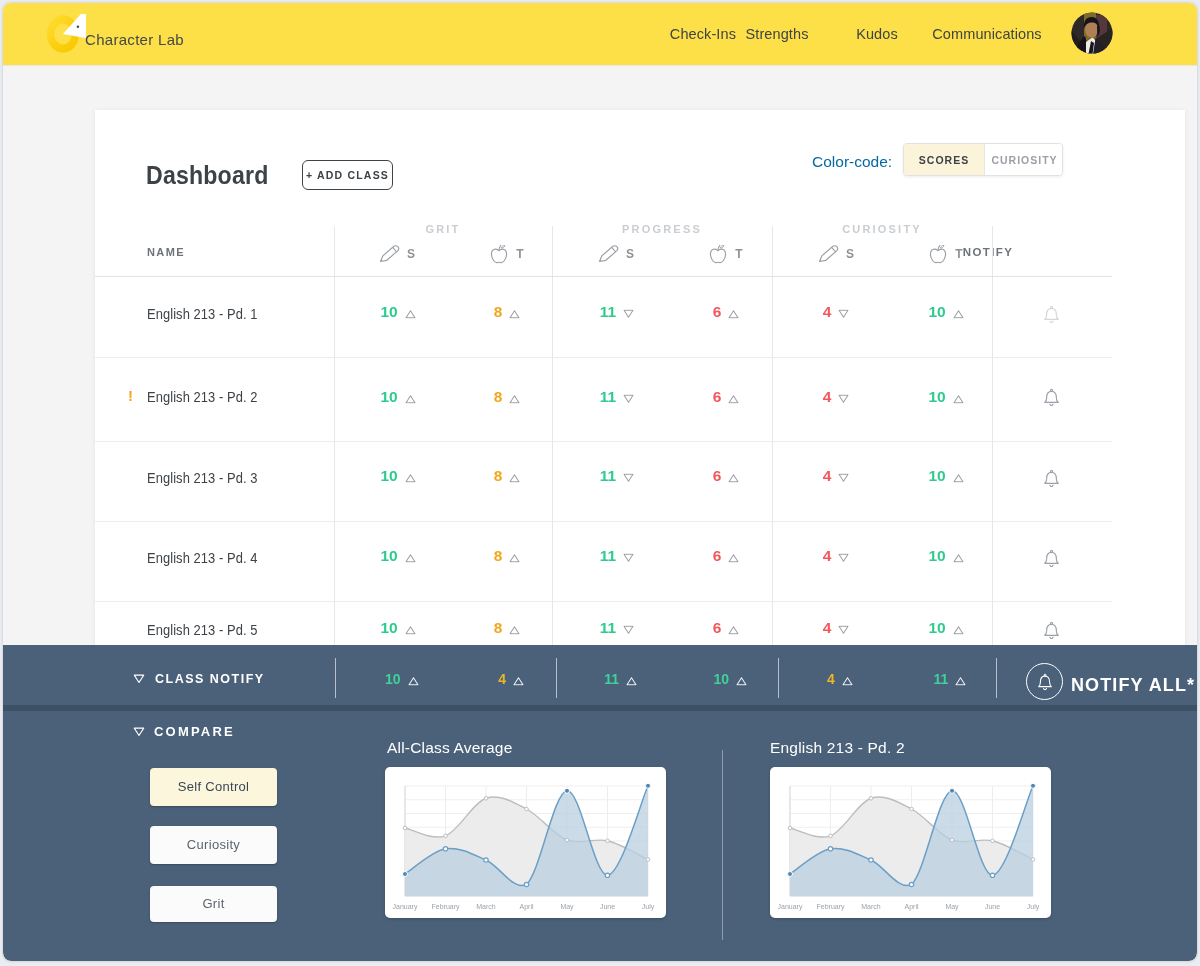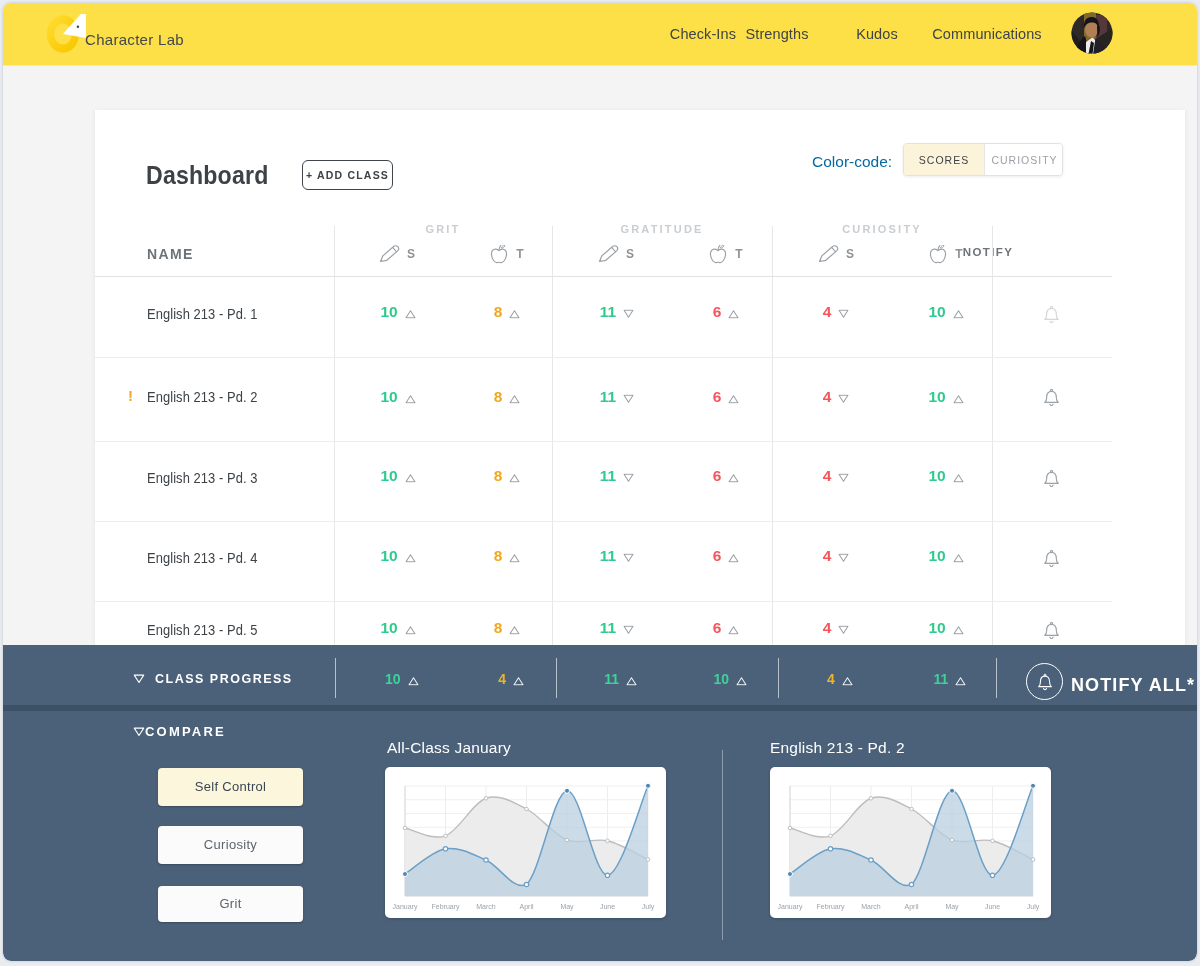--- a/index.html
+++ b/index.html
@@ -7,40 +7,40 @@
 .abs{position:absolute}
 
 .hdr{position:absolute;left:0;top:0;width:100%;height:63px;background:#fde047;border-bottom:1px solid #e8e8e8}
 .navlink{position:absolute;top:23px;font-size:14.5px;color:#3e4347;letter-spacing:.1px}
 
 .card{position:absolute;left:92px;top:107px;width:1090px;height:538px;background:#fff;box-shadow:0 1px 5px rgba(0,0,0,.07)}
 .h1{position:absolute;left:51px;top:50px;font-size:26px;font-weight:bold;color:#3d4247;letter-spacing:.2px;transform:scaleX(.89);transform-origin:left center}
 .addbtn{position:absolute;left:207px;top:50px;width:91px;height:30px;border:1.5px solid #3f444a;border-radius:6px;color:#3d4247;font-size:10.5px;font-weight:bold;letter-spacing:1.2px;text-align:center;line-height:28px}
 .cclabel{position:absolute;left:717px;top:43px;font-size:15.5px;color:#0369a1}
 .toggle{position:absolute;left:808px;top:33px;width:160px;height:33px;border:1px solid #e2e2e2;border-radius:4px;background:#fff;box-shadow:0 1px 3px rgba(0,0,0,.08);overflow:hidden}
-.tg{position:absolute;top:0;width:80px;height:33px;font-size:10.5px;font-weight:normal;letter-spacing:1px;text-align:center;line-height:33px}
+.tg{position:absolute;top:0;width:80px;height:33px;font-size:10.5px;font-weight:bold;letter-spacing:1px;text-align:center;line-height:33px}
 .tg.on{left:0;background:#fbf3da;color:#3d4247}
 .tg.off{left:80px;background:#fff;color:#9aa0a6;border-left:1px solid #e6e6e6}
 
 .grp{position:absolute;top:113px;font-size:11px;font-weight:bold;letter-spacing:2.2px;color:#caced2;width:220px;text-align:center}
 .subh{position:absolute;top:131px;height:26px;display:flex;align-items:center;justify-content:center;gap:7px}
 .stl{font-size:12px;font-weight:bold;color:#8d9399;letter-spacing:1px}
 .vline{position:absolute;top:116px;width:1px;height:422px;background:#e7e7e9}
 .hline{position:absolute;left:0;width:1017px;height:1px;background:#ececee}
 
 .row-name{font-size:15px;color:#3d4247;letter-spacing:.1px;transform:scaleX(.86);transform-origin:left center}
 .cell{position:absolute;width:110px;display:flex;align-items:center;justify-content:center;gap:7px;font-size:15.5px;font-weight:bold}
 .green{color:#2fcb8e}.orange{color:#f0a71f}.red{color:#f4565c}
 
 .bar{position:absolute;left:0;top:642px;width:100%;height:60px;background:#4b6179}
 .panel{position:absolute;left:0;top:702px;width:100%;height:256px;background:#4b6179;border-top:6px solid #3c5166;border-radius:0 0 8px 8px}
 .wlabel{color:#fff;font-weight:bold;font-size:13px;letter-spacing:2.2px}
 .bdiv{position:absolute;width:1px;height:40px;top:13px;background:#b6c1cc}
 .bcell{position:absolute;width:110px;display:flex;align-items:center;justify-content:center;gap:7px;font-size:14px;font-weight:bold;top:0;height:58px;padding-top:9px;box-sizing:border-box}
-.cmpbtn{position:absolute;left:155px;width:145px;height:38px;border-radius:4px;text-align:center;box-shadow:0 1px 2px rgba(0,0,0,.25);font-size:13px;letter-spacing:.3px}
+.cmpbtn{position:absolute;left:147px;width:127px;height:38px;border-radius:4px;text-align:center;box-shadow:0 1px 2px rgba(0,0,0,.25);font-size:13px;letter-spacing:.3px}
 .chartcard{position:absolute;width:281px;height:151px;background:#fff;border-radius:5px;box-shadow:0 1px 3px rgba(0,0,0,.2)}
 .ctitle{position:absolute;color:#fff;font-size:15.5px;letter-spacing:.2px}
 </style></head>
 <body>
 <svg width="0" height="0" style="position:absolute">
 <defs>
 <symbol id="pencil" viewBox="0 0 22 20">
   <path d="M2.5,17.5 L4.8,11.9 L15.6,2.5 C16.8,1.4 18.7,1.5 19.8,2.7 C20.9,3.9 20.8,5.8 19.6,6.9 L8.8,16.3 Z" fill="none" stroke="currentColor" stroke-width="1.2" stroke-linejoin="round"></path>
   <path d="M14.6,3.4 L18.9,8.1" stroke="currentColor" stroke-width="1.1" fill="none"></path>
   <path d="M2.5,17.5 L3.2,15.7 L4.6,17.1 Z" fill="currentColor" stroke="none"></path>
@@ -109,23 +109,23 @@
   <div class="card">
     <div class="h1">Dashboard</div>
     <div class="addbtn">+ ADD CLASS</div>
     <div class="cclabel">Color-code:</div>
     <div class="toggle">
         <div class="tg on">SCORES</div>
         <div class="tg off">CURIOSITY</div>
       </div>
 
     <div class="grp" style="left:238px">GRIT</div>
-    <div class="grp" style="left:457px">GRATITUDE</div>
+    <div class="grp" style="left:457px">PROGRESS</div>
     <div class="grp" style="left:677px">CURIOSITY</div>
-    <div class="abs" style="left:52px;top:136px;font-size:14px;font-weight:bold;letter-spacing:1.4px;color:#6e737a">NAME</div>
+    <div class="abs" style="left:52px;top:136px;font-size:11px;font-weight:bold;letter-spacing:1.4px;color:#6e737a">NAME</div>
     <div class="abs" style="left:838px;top:136px;width:110px;text-align:center;font-size:11.5px;font-weight:bold;letter-spacing:1.4px;color:#6e737a">NOTIFY</div>
 
     <div class="vline" style="left:239px"></div>
     <div class="vline" style="left:457px"></div>
     <div class="vline" style="left:677px"></div>
     <div class="vline" style="left:897px"></div>
 
     <div class="subh" style="left:247px;width:110px">
         <svg width="22" height="20" viewBox="0 0 22 20" style="color:#9ba1a7">
           <use href="#pencil"></use>
@@ -375,21 +375,21 @@
     <svg class="abs" width="21" height="21" viewBox="0 0 20 20" style="left:946px;top:510px;color:#9aa1a8">
         <use href="#bell"></use>
       </svg>
   </div>
 
   <div class="bar">
   <div class="abs" style="left:130px;top:0;height:58px;padding-top:9px;box-sizing:border-box;display:flex;align-items:center;gap:10px">
         <svg width="12" height="10" viewBox="0 0 14 12" style="color:#fff">
           <use href="#tdn"></use>
         </svg>
-        <span class="wlabel" style="font-size:12.5px;letter-spacing:1.5px">CLASS PROGRESS</span>
+        <span class="wlabel" style="font-size:12.5px;letter-spacing:1.5px">CLASS NOTIFY</span>
       </div>
   <div class="bdiv" style="left:331.5px"></div>
   <div class="bdiv" style="left:552.5px"></div>
   <div class="bdiv" style="left:774.5px"></div>
   <div class="bdiv" style="left:993px"></div>
   <div class="bcell" style="left:343.75px;color:#3fd19a">
         <span>10</span>
         <svg width="11" height="10" viewBox="0 0 14 12" style="color:#eef2f5;margin-top:4px">
           <use href="#tup"></use>
         </svg>
@@ -426,30 +426,30 @@
       </div>
   <div class="abs" style="left:1023px;top:18px;width:37px;height:37px;border:1.5px solid #fff;border-radius:50%;display:flex;align-items:center;justify-content:center">
         <svg width="20" height="20" viewBox="0 0 20 20" style="color:#fff">
           <use href="#bell"></use>
         </svg>
       </div>
   <div class="abs wlabel" style="left:1068px;top:30px;font-size:18px;letter-spacing:1.1px">NOTIFY ALL*</div>
   </div>
 
   <div class="panel">
-  <div class="abs" style="left:130px;top:13px;display:flex;align-items:center;">
+  <div class="abs" style="left:130px;top:13px;display:flex;align-items:center;gap:9px">
         <svg width="12" height="10" viewBox="0 0 14 12" style="color:#fff">
           <use href="#tdn"></use>
         </svg>
         <span class="wlabel">COMPARE</span>
       </div>
   <div class="cmpbtn" style="top:57px;background:#fcf6dc;color:#3a4654;line-height:38px">Self Control</div>
   <div class="cmpbtn" style="top:115px;background:#fbfbfb;color:#5d646c;line-height:38px">Curiosity</div>
   <div class="cmpbtn" style="top:175px;height:36px;background:#fbfbfb;color:#5d646c;line-height:36px">Grit</div>
-  <div class="ctitle" style="left:384px;top:28px">All-Class January</div>
+  <div class="ctitle" style="left:384px;top:28px">All-Class Average</div>
   <div class="ctitle" style="left:767px;top:28px">English 213 - Pd. 2</div>
   <div class="chartcard" style="left:382px;top:56px"><svg width="281" height="151" viewBox="0 0 281 151">
           <line x1="20" y1="19" x2="20" y2="129" stroke="#ededee" stroke-width="1"></line>
           <line x1="60.5" y1="19" x2="60.5" y2="129" stroke="#ededee" stroke-width="1"></line>
           <line x1="101" y1="19" x2="101" y2="129" stroke="#ededee" stroke-width="1"></line>
           <line x1="141.5" y1="19" x2="141.5" y2="129" stroke="#ededee" stroke-width="1"></line>
           <line x1="182" y1="19" x2="182" y2="129" stroke="#ededee" stroke-width="1"></line>
           <line x1="222.5" y1="19" x2="222.5" y2="129" stroke="#ededee" stroke-width="1"></line>
           <line x1="263" y1="19" x2="263" y2="129" stroke="#ededee" stroke-width="1"></line>
           <line x1="20" y1="19.00" x2="263" y2="19.00" stroke="#efefef" stroke-width="1"></line>

